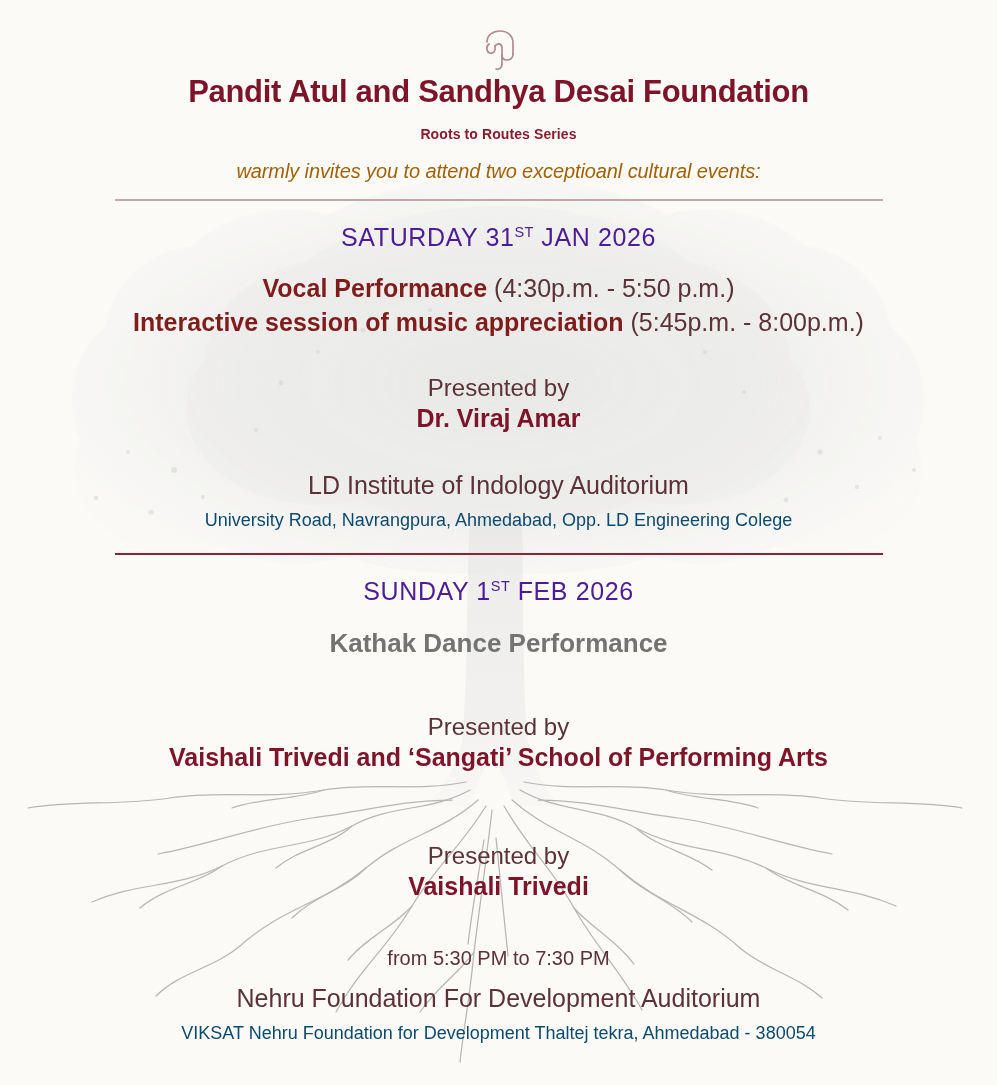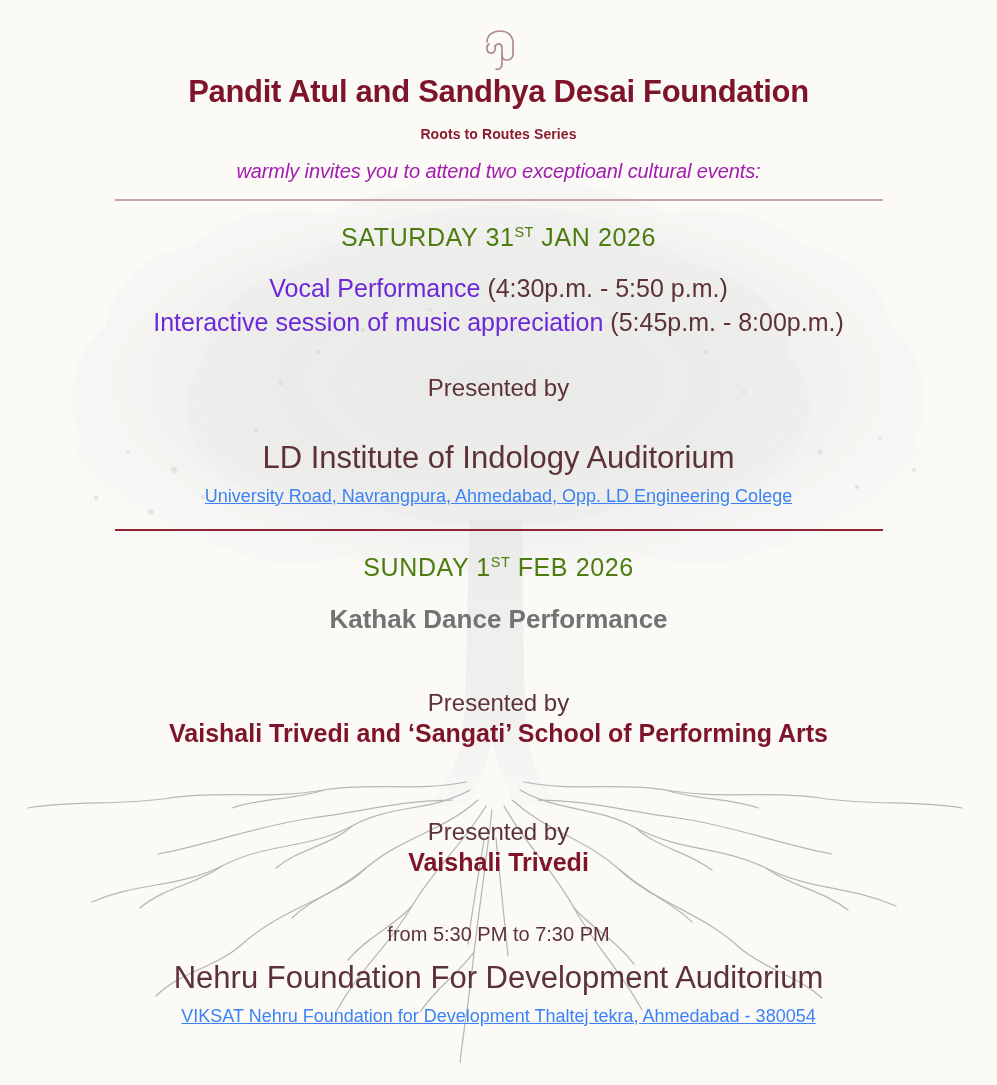--- a/index.html
+++ b/index.html
@@ -59,21 +59,21 @@
     font-size: 14px;
     font-weight: bold;
     color: #8a1b2e;
     margin: 16px 0 0 0;
     letter-spacing: 0.1px;
   }
 
   .invite-line {
     font-size: 20px;
     font-style: italic;
-    color: #a21caf;
+    color: #a16207;
     margin: 18px 0 0 0;
     letter-spacing: -0.1px;
   }
 
   .rule {
     border: 0;
     height: 0;
     margin: 16px auto 0 auto;
   }
   .rule-top {
@@ -81,64 +81,63 @@
     border-top: 2px solid #c7a5aa;
   }
   .rule-mid {
     width: 768px;
     border-top: 2px solid #8e2336;
     margin-top: 22px;
   }
 
   .date-line {
     font-size: 25px;
-    color: #4d7c0f;
+    color: #4c1d95;
     letter-spacing: 0.6px;
     margin: 22px 0 0 0;
   }
   .date-line sup {
     font-size: 0.58em;
     vertical-align: super;
     letter-spacing: 0.4px;
   }
 
   .event-line {
     font-size: 25px;
     color: #5c3238;
     margin: 20px 0 0 0;
     line-height: 1.28;
   }
   .event-line .strong {
-    font-weight: normal;
-    color: #6d28d9;
+    font-weight: bold;
+    color: #7f1d1d;
   }
   .event-line.tight { margin-top: 2px; }
 
   .presented-by {
     font-size: 24px;
     color: #5c3238;
     margin: 36px 0 0 0;
   }
   .presenter-name {
     font-size: 25px;
     font-weight: bold;
     color: #7d1429;
     margin: 2px 0 0 0;
   }
 
   .venue-name {
-    font-size: 31px;
+    font-size: 25px;
     color: #5c3238;
     margin: 38px 0 0 0;
   }
   .venue-address {
     font-size: 18px;
-    color: #3b82f6;
+    color: #0c4a6e;
     margin: 10px 0 0 0;
-    text-decoration: underline;
   }
 
   .headline {
     font-size: 26px;
     font-weight: bold;
     color: #737373;
     margin: 22px 0 0 0;
   }
 
   .sub-headline {
@@ -298,20 +297,21 @@
 
   <div class="event-line">
     <span class="strong">Vocal Performance</span><span> (4:30p.m. - 5:50 p.m.)</span>
   </div>
 
   <div class="event-line tight">
     <span class="strong">Interactive session of music appreciation</span><span> (5:45p.m. - 8:00p.m.)</span>
   </div>
 
   <div class="presented-by">Presented by</div>
+  <div class="presenter-name">Dr. Viraj Amar</div>
 
   <div class="venue-name">LD Institute of Indology Auditorium</div>
   <div class="venue-address">University Road, Navrangpura, Ahmedabad, Opp. LD Engineering Colege</div>
 
   <hr class="rule rule-mid">
 
   <div class="date-line">
     <span>SUNDAY 1</span><sup>ST</sup><span> FEB 2026</span>
   </div>
 

